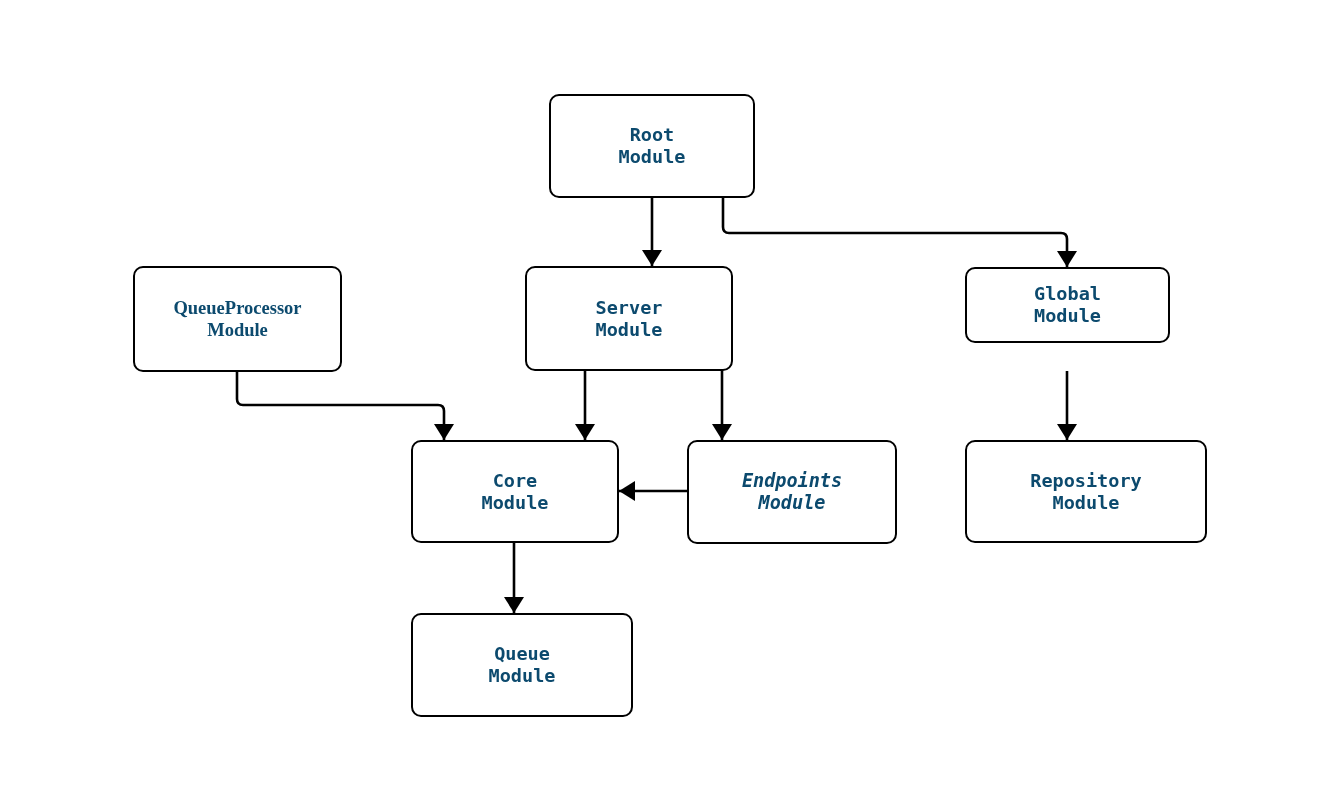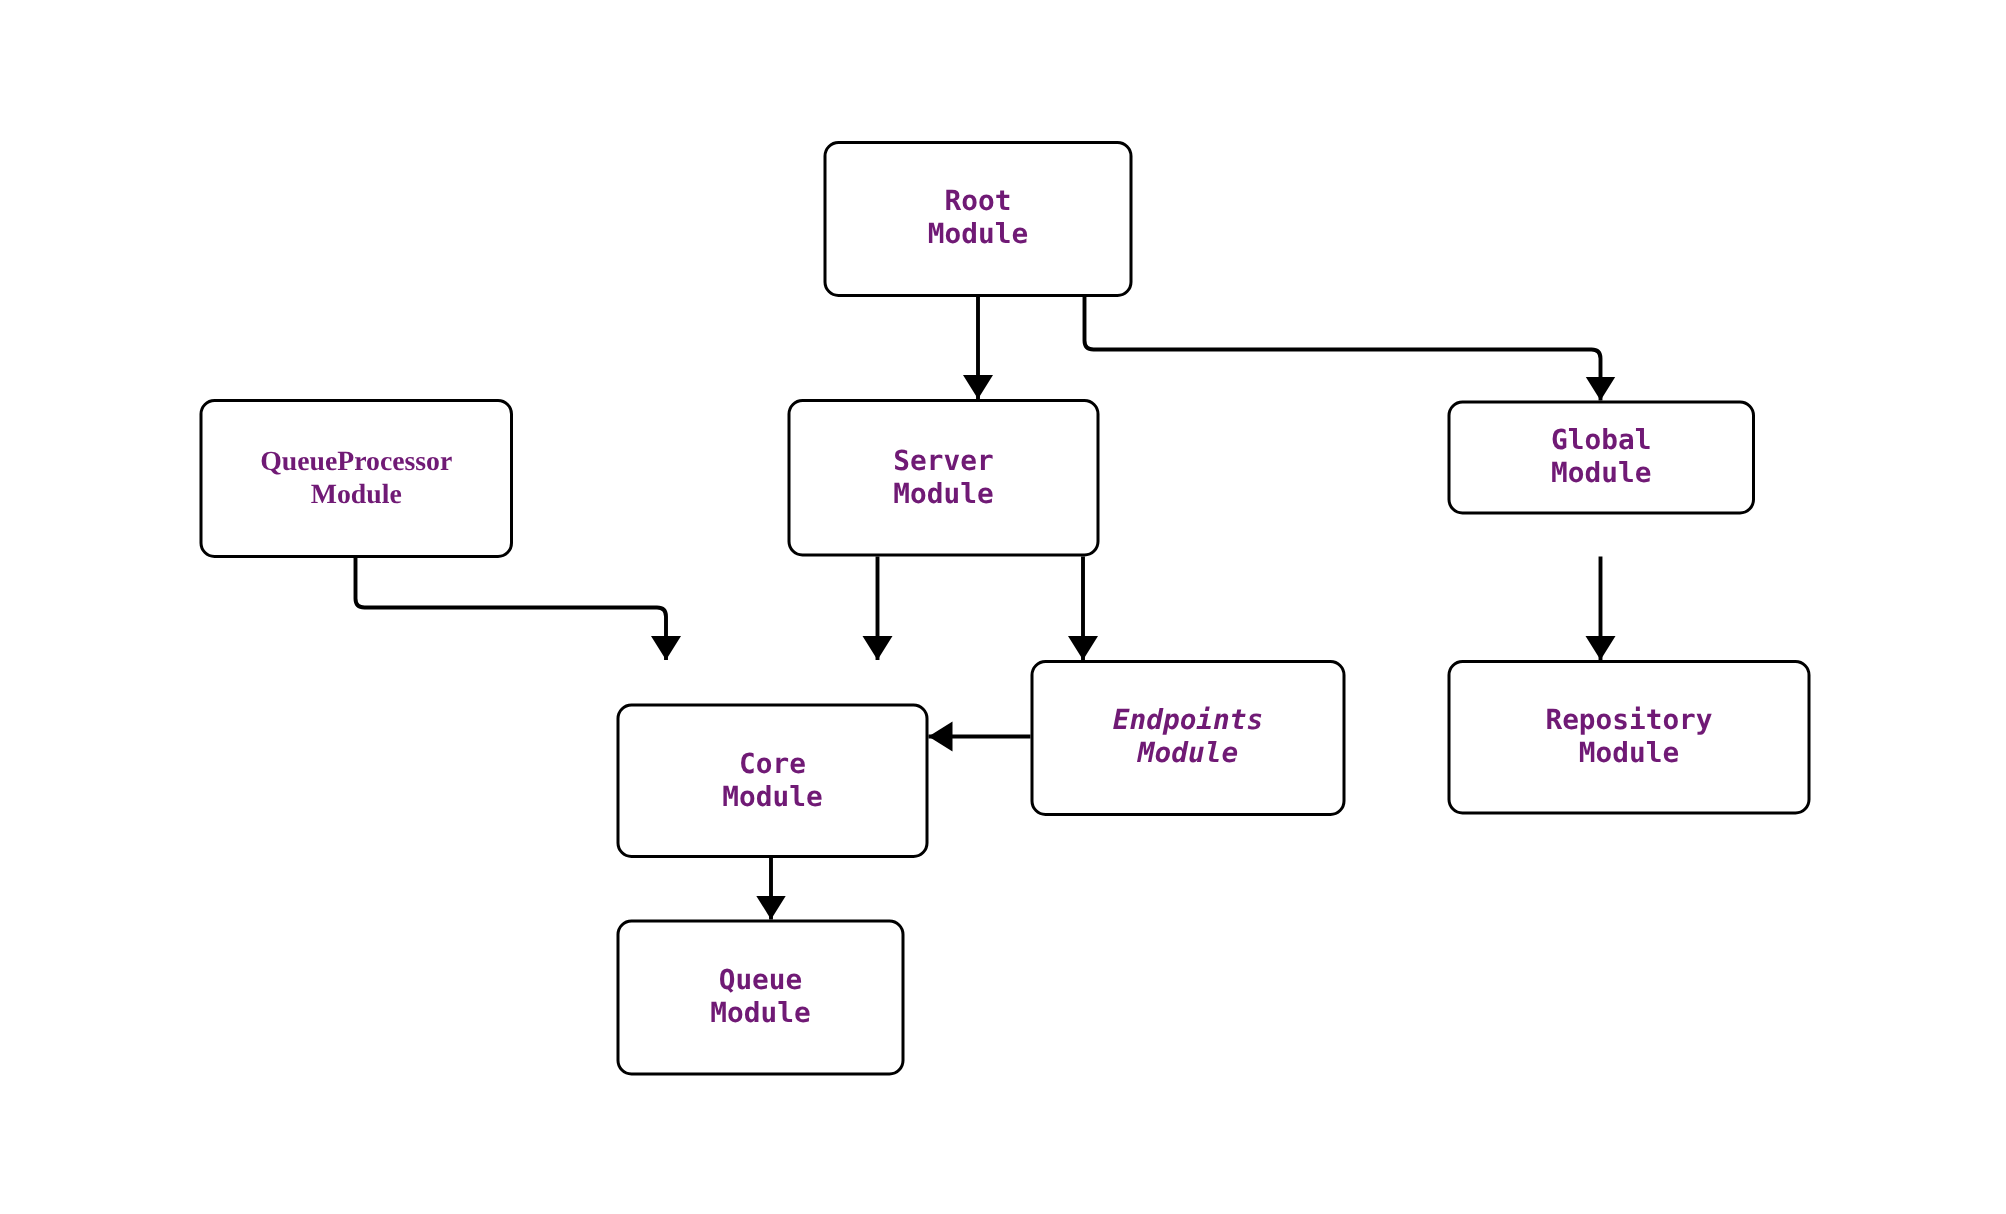--- a/index.html
+++ b/index.html
@@ -30,21 +30,21 @@
   .node {
     position: absolute;
     box-sizing: border-box;
     background: #ffffff;
     border: 2.6px solid #000000;
     border-radius: 10px;
     display: flex;
     align-items: center;
     justify-content: center;
     text-align: center;
-    color: #701a75;
+    color: #0c4a6e;
     font-weight: bold;
     font-size: 18.5px;
     line-height: 22px;
   }
   .node-label {
     white-space: pre-line;
   }
 </style>
 </head>
 <body>
@@ -76,30 +76,30 @@
 Module</span>
     </div>
   <div class="node" style="left: 525px; top: 266px; width: 208px; height: 105px;">
       <span class="node-label">Server
 Module</span>
     </div>
   <div class="node" style="left: 965px; top: 267px; width: 205px; height: 76px;">
       <span class="node-label">Global
 Module</span>
     </div>
-  <div class="node" style="left: 411px; top: 440px; width: 208px; height: 103px; margin-top: 29px;">
+  <div class="node" style="left: 411px; top: 440px; width: 208px; height: 103px;">
       <span class="node-label">Core
 Module</span>
     </div>
   <div class="node" style="left: 687px; top: 440px; width: 210px; height: 104px; font-style: italic;">
       <span class="node-label">Endpoints
 Module</span>
     </div>
   <div class="node" style="left: 965px; top: 440px; width: 242px; height: 103px;">
       <span class="node-label">Repository
 Module</span>
     </div>
-  <div class="node" style="left: 411px; top: 613px; width: 192px; height: 104px;">
+  <div class="node" style="left: 411px; top: 613px; width: 222px; height: 104px;">
       <span class="node-label">Queue
 Module</span>
     </div>
 
 </div>
 
 </body></html>

